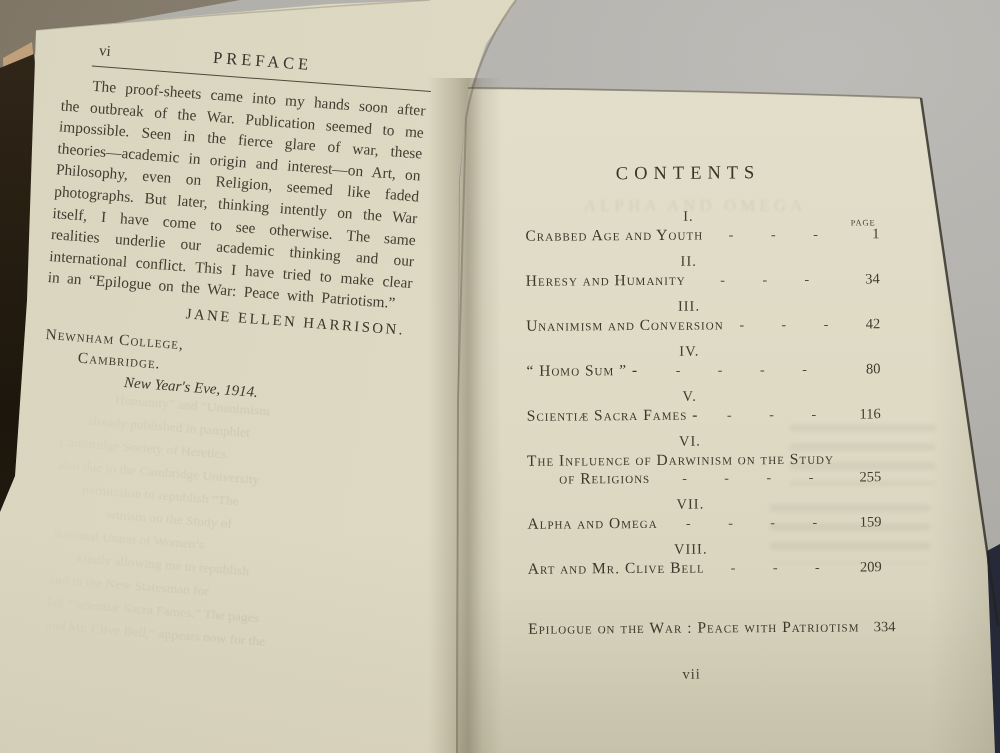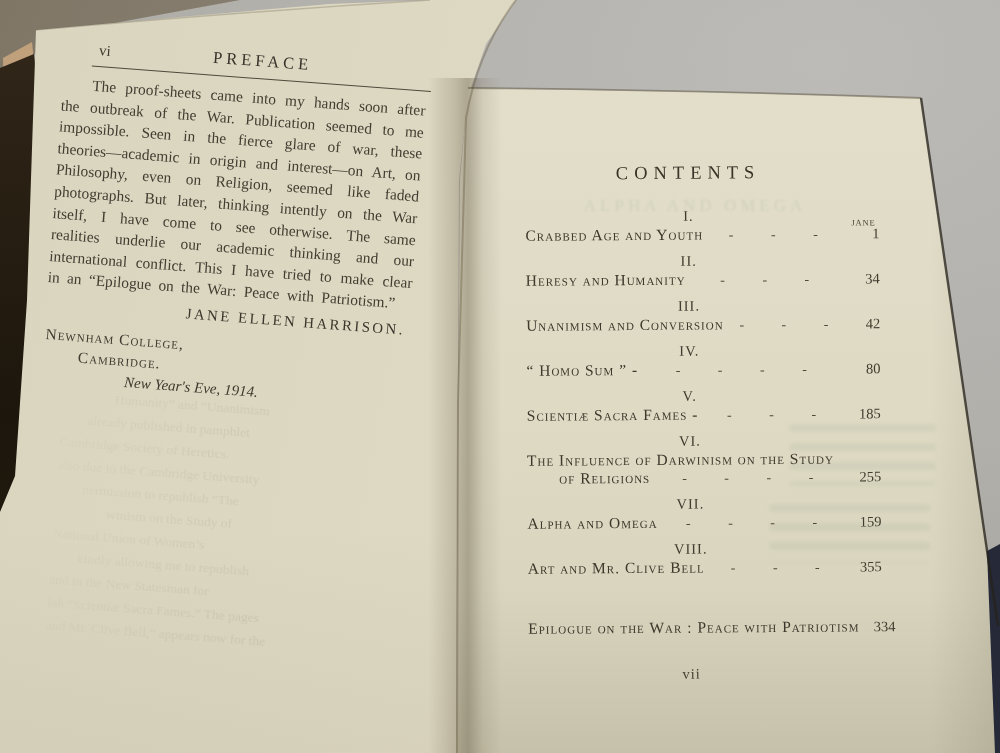--- a/index.html
+++ b/index.html
@@ -135,21 +135,21 @@
 
   <div class="right-text">
     <div class="toc-heading">CONTENTS</div>
 
     <div class="toc-entry">
       <div class="toc-numeral">I.</div>
       <div class="toc-row">
         <span class="toc-title">Crabbed Age and Youth</span>
         <span class="toc-leader">- - -</span>
         <span class="toc-page">1</span>
-        <span class="page-label">JANE</span>
+        <span class="page-label">PAGE</span>
       </div>
     </div>
 
     <div class="toc-entry">
       <div class="toc-numeral">II.</div>
       <div class="toc-row">
         <span class="toc-title">Heresy and Humanity</span>
         <span class="toc-leader">- - -</span>
         <span class="toc-page">34</span>
       </div>
@@ -171,21 +171,21 @@
         <span class="toc-leader">- - - -</span>
         <span class="toc-page">80</span>
       </div>
     </div>
 
     <div class="toc-entry">
       <div class="toc-numeral">V.</div>
       <div class="toc-row">
         <span class="toc-title">Scientiæ Sacra Fames -</span>
         <span class="toc-leader">- - -</span>
-        <span class="toc-page">185</span>
+        <span class="toc-page">116</span>
       </div>
     </div>
 
     <div class="toc-entry">
       <div class="toc-numeral">VI.</div>
       <div class="toc-line1">
         <span class="toc-title">The Influence of Darwinism on the Study</span>
       </div>
       <div class="toc-row indent2">
         <span class="toc-title">of Religions</span>
@@ -201,21 +201,21 @@
         <span class="toc-leader">- - - -</span>
         <span class="toc-page">159</span>
       </div>
     </div>
 
     <div class="toc-entry">
       <div class="toc-numeral">VIII.</div>
       <div class="toc-row">
         <span class="toc-title">Art and Mr. Clive Bell</span>
         <span class="toc-leader">- - -</span>
-        <span class="toc-page">355</span>
+        <span class="toc-page">209</span>
       </div>
     </div>
 
     <div class="toc-row epilogue">
       <span class="toc-title">Epilogue on the War : Peace with Patriotism</span>
       <span class="toc-page">334</span>
     </div>
 
     <div class="rp-folio">vii</div>
   </div>

